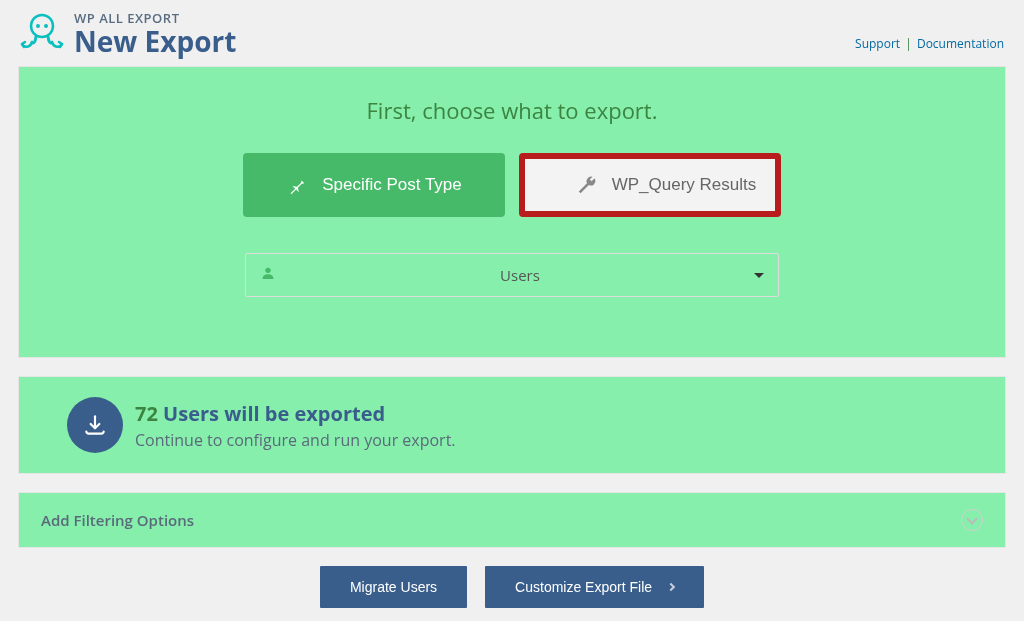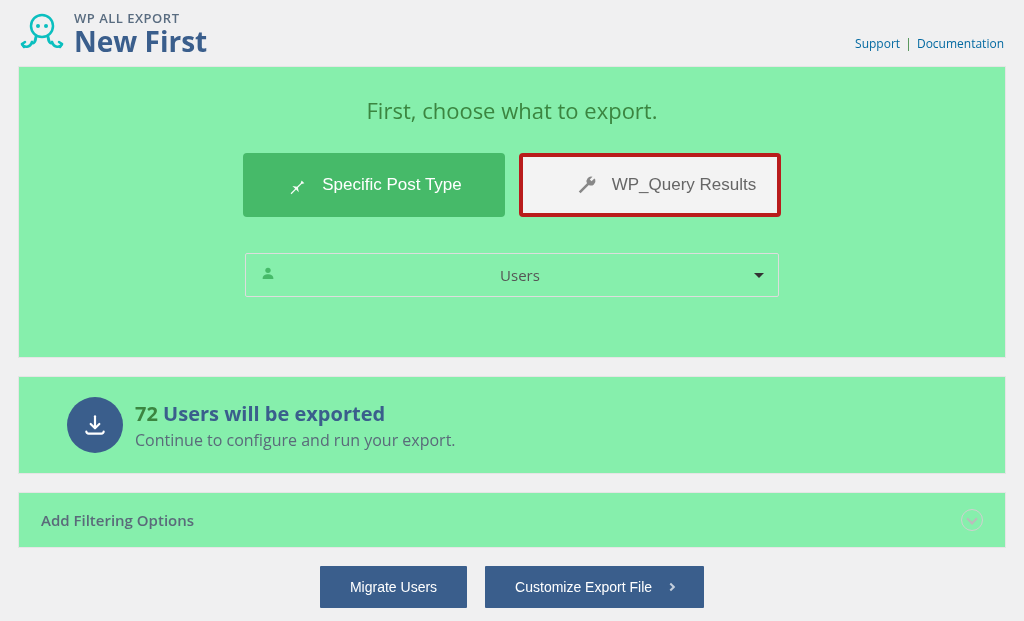--- a/index.html
+++ b/index.html
@@ -81,21 +81,21 @@
     cursor: pointer;
     border: none;
   }
   .big-btn.primary {
     background: #46ba69;
     color: #fff;
   }
   .big-btn.secondary {
     background: #f3f3f3;
     color: #666;
-    border: 4px solid #b91c1c;
+    border: 6px solid #b91c1c;
     padding-left: 32px;
   }
   .big-btn .icon svg { display: block; }
 
   .select-row {
     display: flex;
     justify-content: center;
   }
   .dropdown {
     width: 534px;
@@ -215,21 +215,21 @@
       <path d="M18 28 C18 36 14 36 14 34"></path>
       <path d="M30 28 C30 36 34 36 34 34"></path>
       <path d="M4 36 l3 -2 M4 36 l2 3"></path>
       <path d="M44 36 l-3 -2 M44 36 l-2 3"></path>
     </g>
     <circle cx="20" cy="18" r="2" fill="#0bbfbf"></circle>
     <circle cx="28" cy="18" r="2" fill="#0bbfbf"></circle>
   </svg>
   <div class="logo-text">
     <div class="brand">WP ALL EXPORT</div>
-    <div class="page-title">New First</div>
+    <div class="page-title">New Export</div>
   </div>
   <div class="top-links">
     <a>Support</a>
     <span class="sep">|</span>
     <a>Documentation</a>
   </div>
 </div>
 
 <div class="card main">
   <div class="heading">First, choose what to export.</div>

